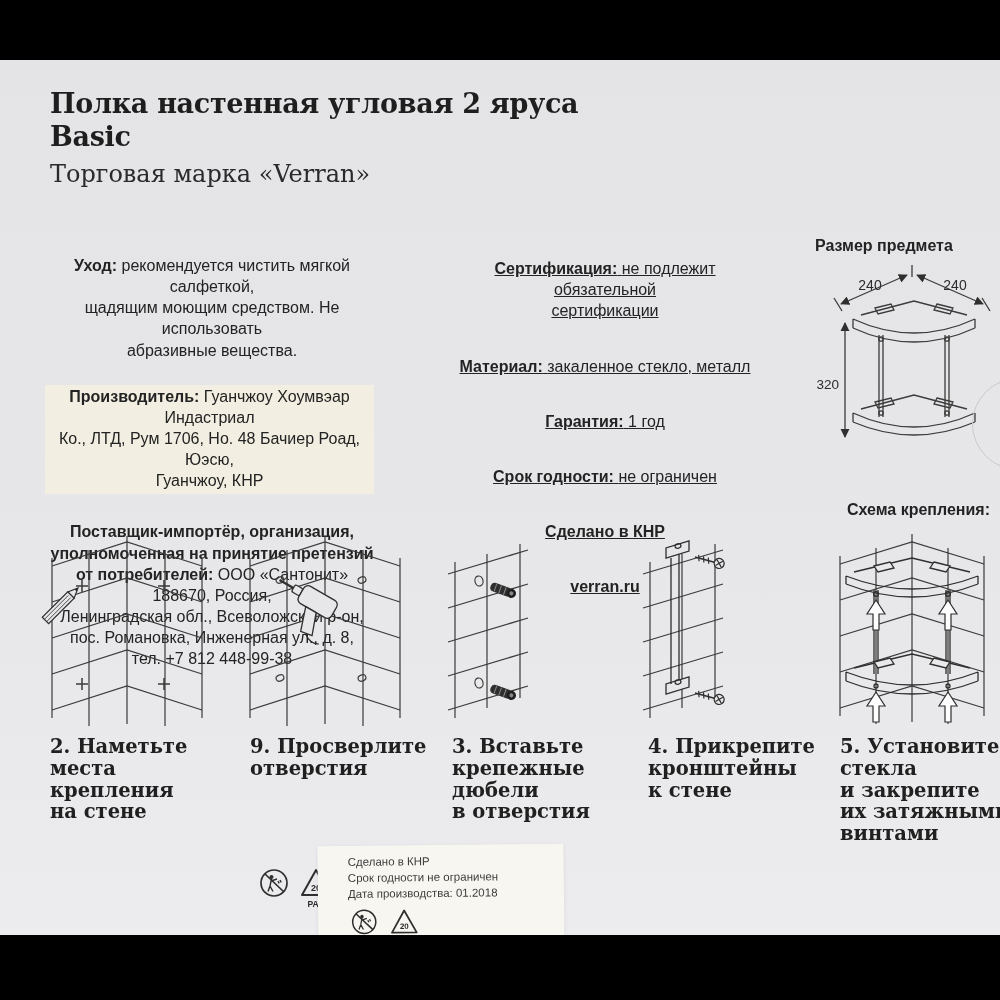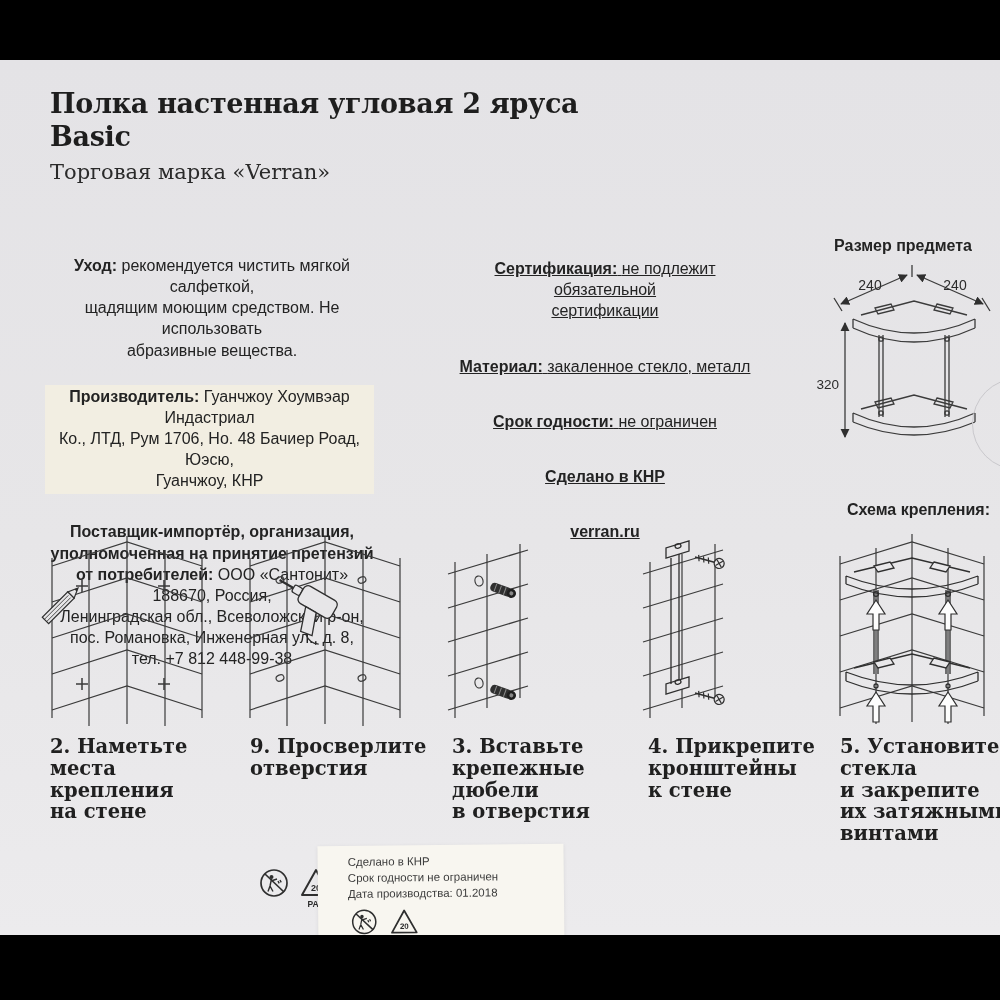--- a/index.html
+++ b/index.html
@@ -5,35 +5,35 @@
   * { margin:0; padding:0; box-sizing:border-box; }
   body { width:1000px; height:1000px; background:#000; font-family:"Liberation Sans", sans-serif; overflow:hidden; }
   #package { position:relative; width:1000px; height:740px; background:#000; }
   .sheet { position:absolute; left:0; top:60px; width:1000px; height:875px;
            background:linear-gradient(180deg,#e4e3e6 0%,#e7e6e8 55%,#ecebed 100%); overflow:hidden; }
 
   
   .title { position:absolute; left:50px; top:28px; font-family:"DejaVu Serif", serif;
            font-weight:700; font-size:27px; line-height:1.22; color:#1e1e1e; letter-spacing:-0.3px; }
   .brand { position:absolute; left:50px; top:100px; font-family:"DejaVu Serif", serif;
-           font-size:21px; color:#2a2a2a; }
+           font-size:24px; color:#2a2a2a; }
 
   
   .col { position:absolute; font-size:16px; line-height:1.32; color:#232323; white-space:pre-line;text-align:center; }
   .col b { font-weight:700; }
   .col-left  { left:50px;  top:174px; width:324px; }
   .col-mid   { left:450px; top:177px; width:310px;text-decoration:underline; }
   .col-left p { margin:0 0 3px 0; }
   .col-mid  p { margin:0 0 13px 0; }
   .p-manufacturer { background:#f2eee2; margin-left:-5px !important; padding:1px 5px 3px 5px; }
   .p-supplier { margin-top:3px !important; }
   .made-in, .website { font-weight:700; }
 
   
-  .size-block { position:absolute; left:815px; top:177px; width:176px; text-align:center; }
+  .size-block { position:absolute; left:815px; top:177px; width:176px; }
   .size-title { font-weight:700; font-size:16px; color:#232323; margin-bottom:4px; }
   svg text { font-family:"Liberation Sans", sans-serif; fill:#2b2b2b; }
 
   
   .schema-heading { position:absolute; left:0; top:441px; width:990px; text-align:right;
                     font-weight:700; font-size:16px; color:#232323; }
   .step { position:absolute; top:466px; }
   .step-1 { left:32px; }  .step-2 { left:230px; } .step-3 { left:430px; }
   .step-4 { left:625px; } .step-5 { left:822px; }
   .caption { position:absolute; top:676px; width:192px; font-family:"DejaVu Serif", serif;
@@ -75,20 +75,21 @@
 от потребителей:</b> <span>ООО «Сантонит» 188670, Россия,
 Ленинградская обл., Всеволожский р-он,
 пос. Романовка, Инженерная ул., д. 8,
 тел. +7 812 448-99-38</span></p>
     </div>
 
     <div class="col col-mid">
       <p><b>Сертификация:</b> <span>не подлежит обязательной
 сертификации</span></p>
       <p><b>Материал:</b> <span>закаленное стекло, металл</span></p>
+      <p><b>Гарантия:</b> <span>1 год</span></p>
       <p><b>Срок годности:</b> <span>не ограничен</span></p>
       <p class="made-in">Сделано в КНР</p>
       <p class="website">verran.ru</p>
     </div>
 
     <div class="size-block">
       <div class="size-title">Размер предмета</div>
       <svg width="176" height="192" viewBox="0 0 176 192">
         <defs>
           <marker id="arr" viewBox="0 0 10 10" refX="9" refY="5" markerWidth="7" markerHeight="7" orient="auto-start-reverse">

